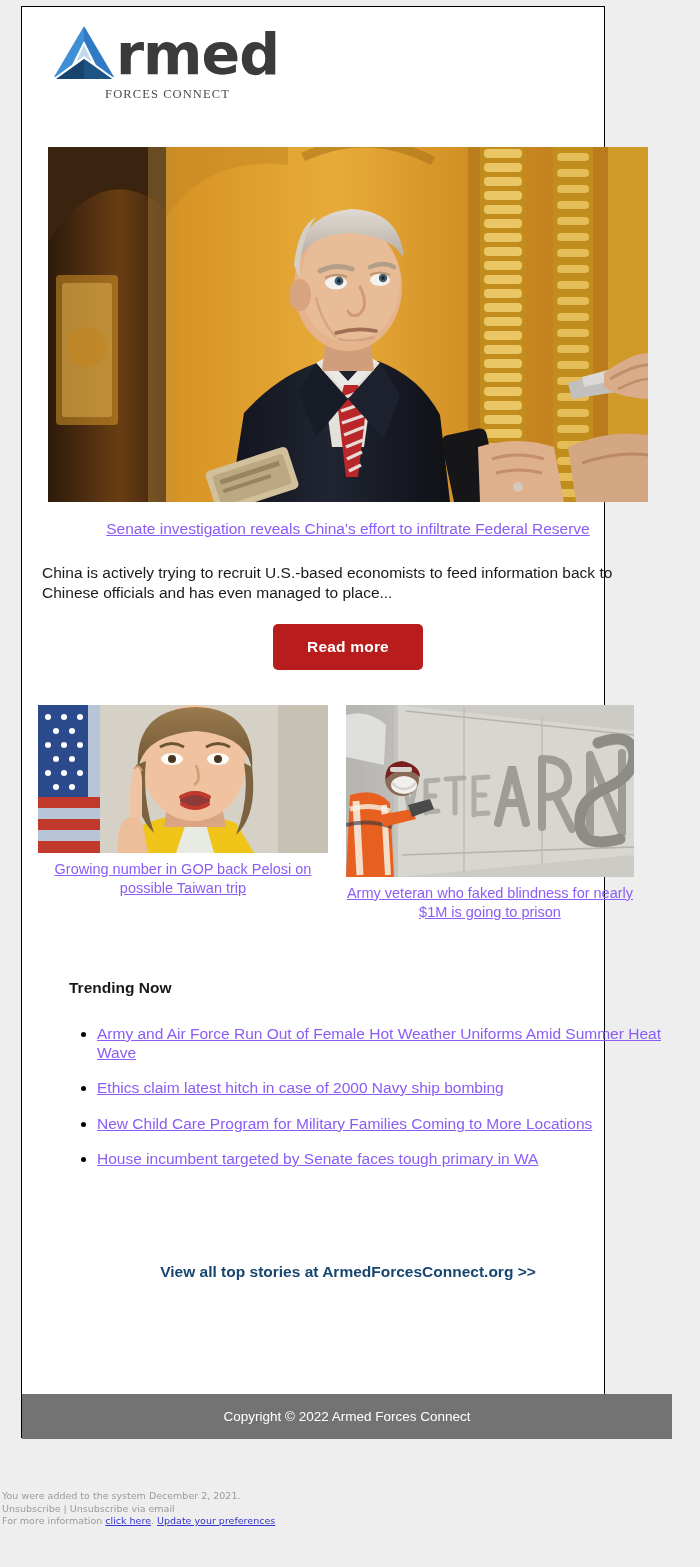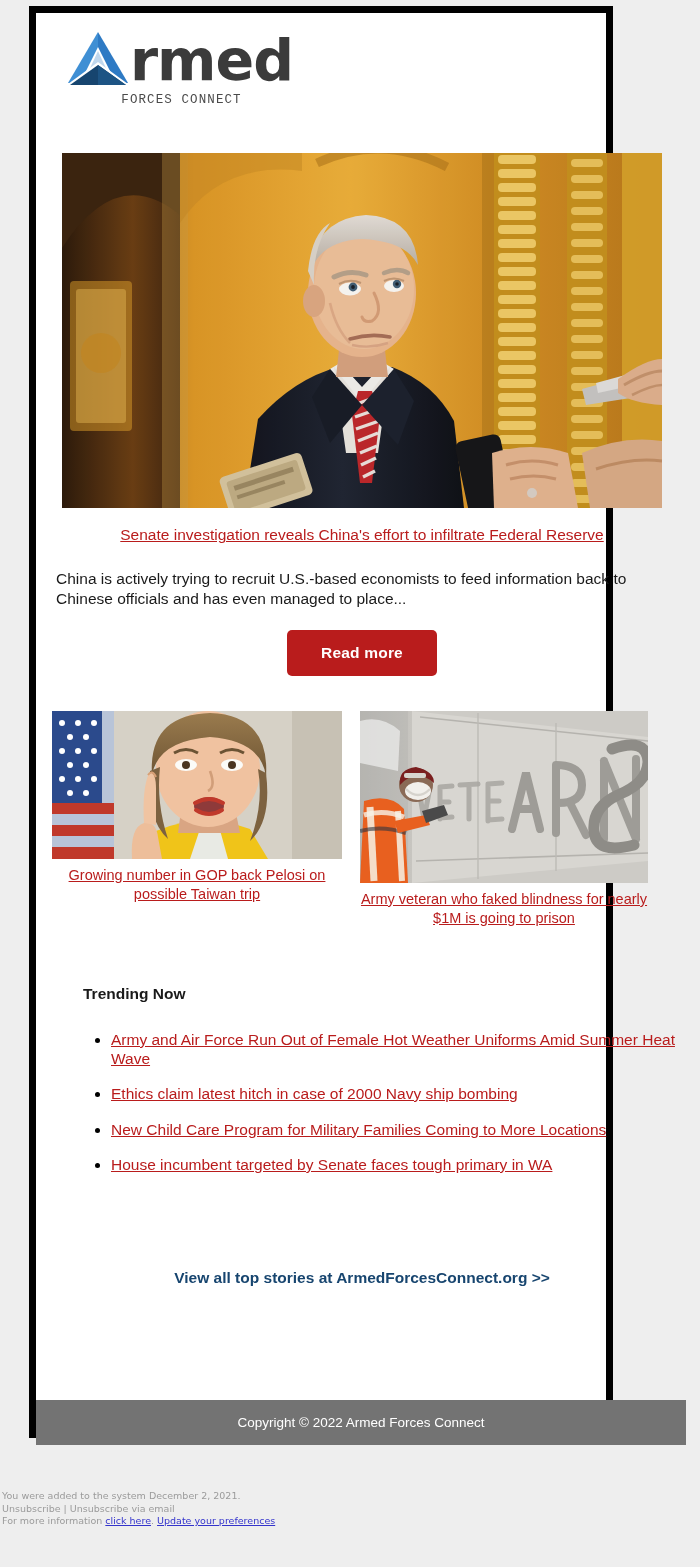--- a/index.html
+++ b/index.html
@@ -7,55 +7,55 @@
   html, body { margin:0; padding:0; }
   body {
     width:700px; height:1567px;
     background:#eeeeee;
     font-family:"Liberation Sans", sans-serif;
     overflow:hidden;
   }
 
   
   .card {
-    position:absolute; left:29px; top:6px;
+    position:absolute; left:21px; top:6px;
     width:584px; height:1432px;
     background:#ffffff;
-    border:7px solid #000000;
+    border:1px solid #000000;
   }
 
   
   .logo-block { position:absolute; left:28px; top:14px; width:260px; height:96px; }
   .logo-row { display:flex; align-items:center; height:66px; }
   .logo-mark { width:68px; height:62px; flex:0 0 68px; }
   .logo-word {
     font-family:"DejaVu Sans", sans-serif;
     font-size:57px; font-weight:700; color:#3b3b3b;
     letter-spacing:-1px; line-height:1; margin-left:-2px;
   }
   .logo-tagline {
     text-align:center; width:215px; margin-left:10px;
     font-size:12.5px; letter-spacing:1.1px; color:#4a4a4a;
-    font-family:Liberation Mono, monospace;
+    font-family:Liberation Serif, serif;
   }
 
   
   .hero { position:absolute; left:26px; top:140px; width:600px; height:355px; overflow:hidden; }
   .hero svg, .thumb svg { display:block; }
 
   .hero-link {
     position:absolute; left:26px; top:512px; width:600px;
     text-align:center; font-size:15.5px; line-height:20px;
   }
   .hero-body {
     position:absolute; left:20px; top:556px; width:612px;
     font-size:15.5px; line-height:19.5px; color:#1a1a1a;
   }
 
-  a.blue { color:#b91c1c; text-decoration:underline; }
+  a.blue { color:#8b5cf6; text-decoration:underline; }
 
   
   .btn-wrap { position:absolute; left:26px; top:617px; width:600px; text-align:center; }
   .btn-read {
     display:inline-block; background:#b91c1c; color:#ffffff;
     font-size:15.5px; font-weight:700; padding:14px 34px;
     border-radius:5px; text-decoration:none; letter-spacing:.2px;
   }
 
   

